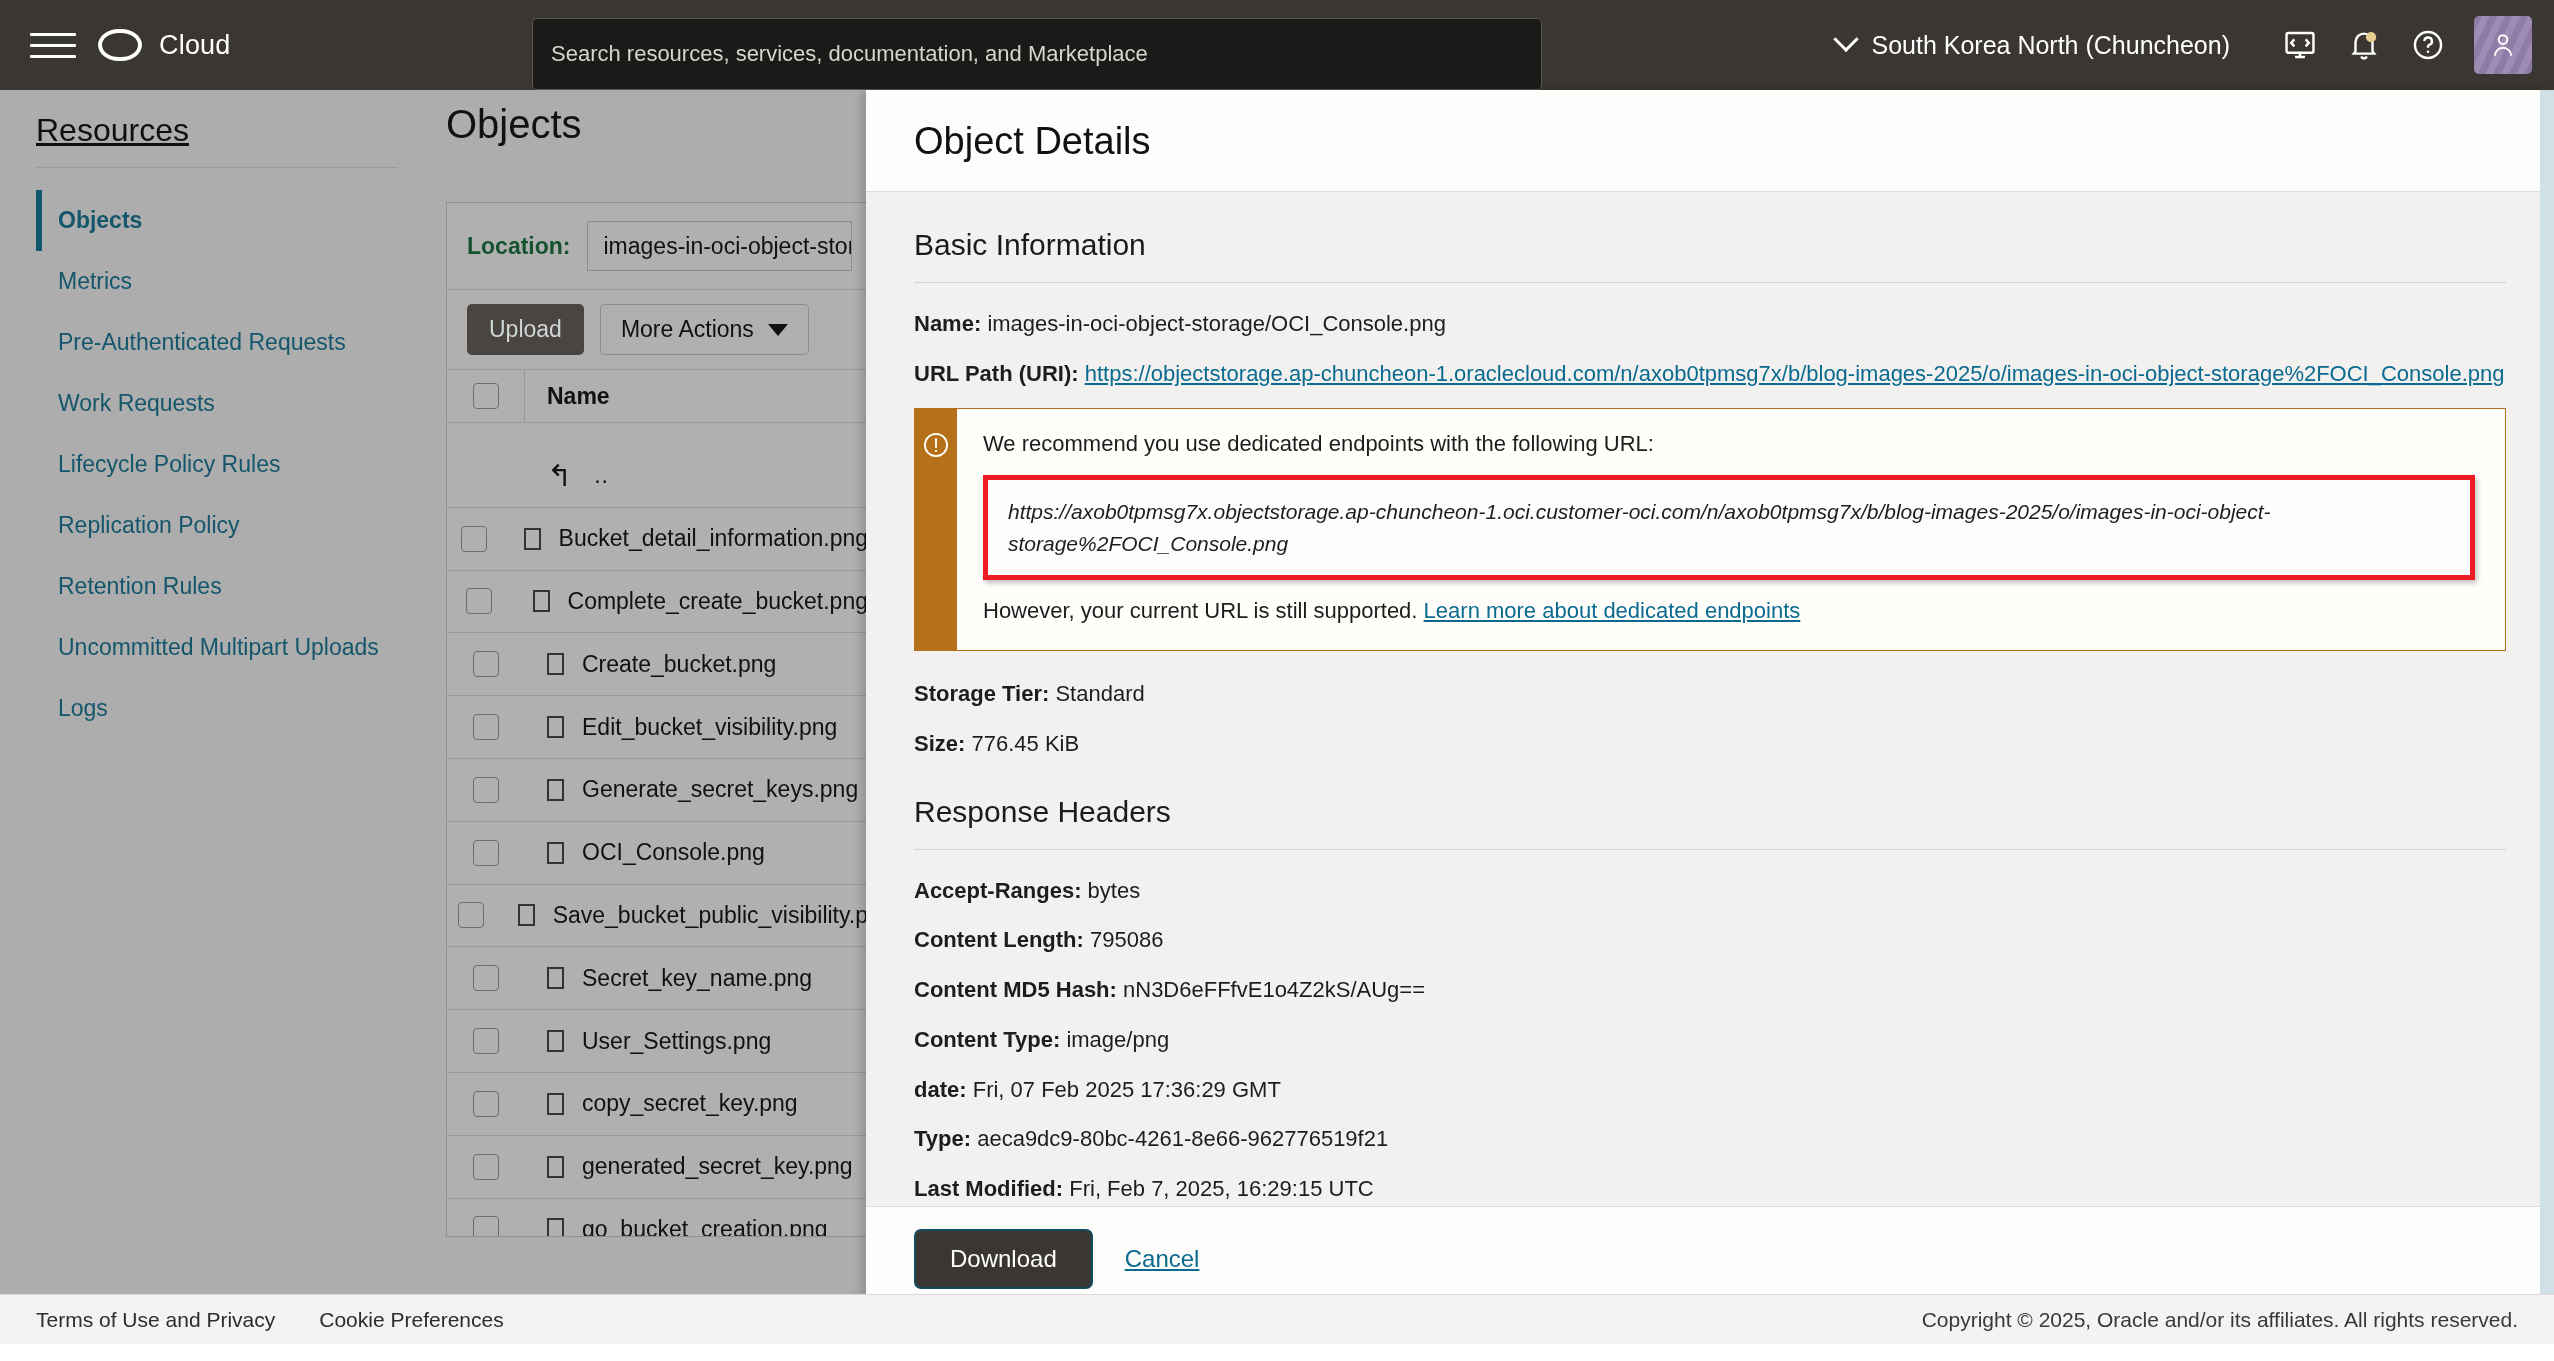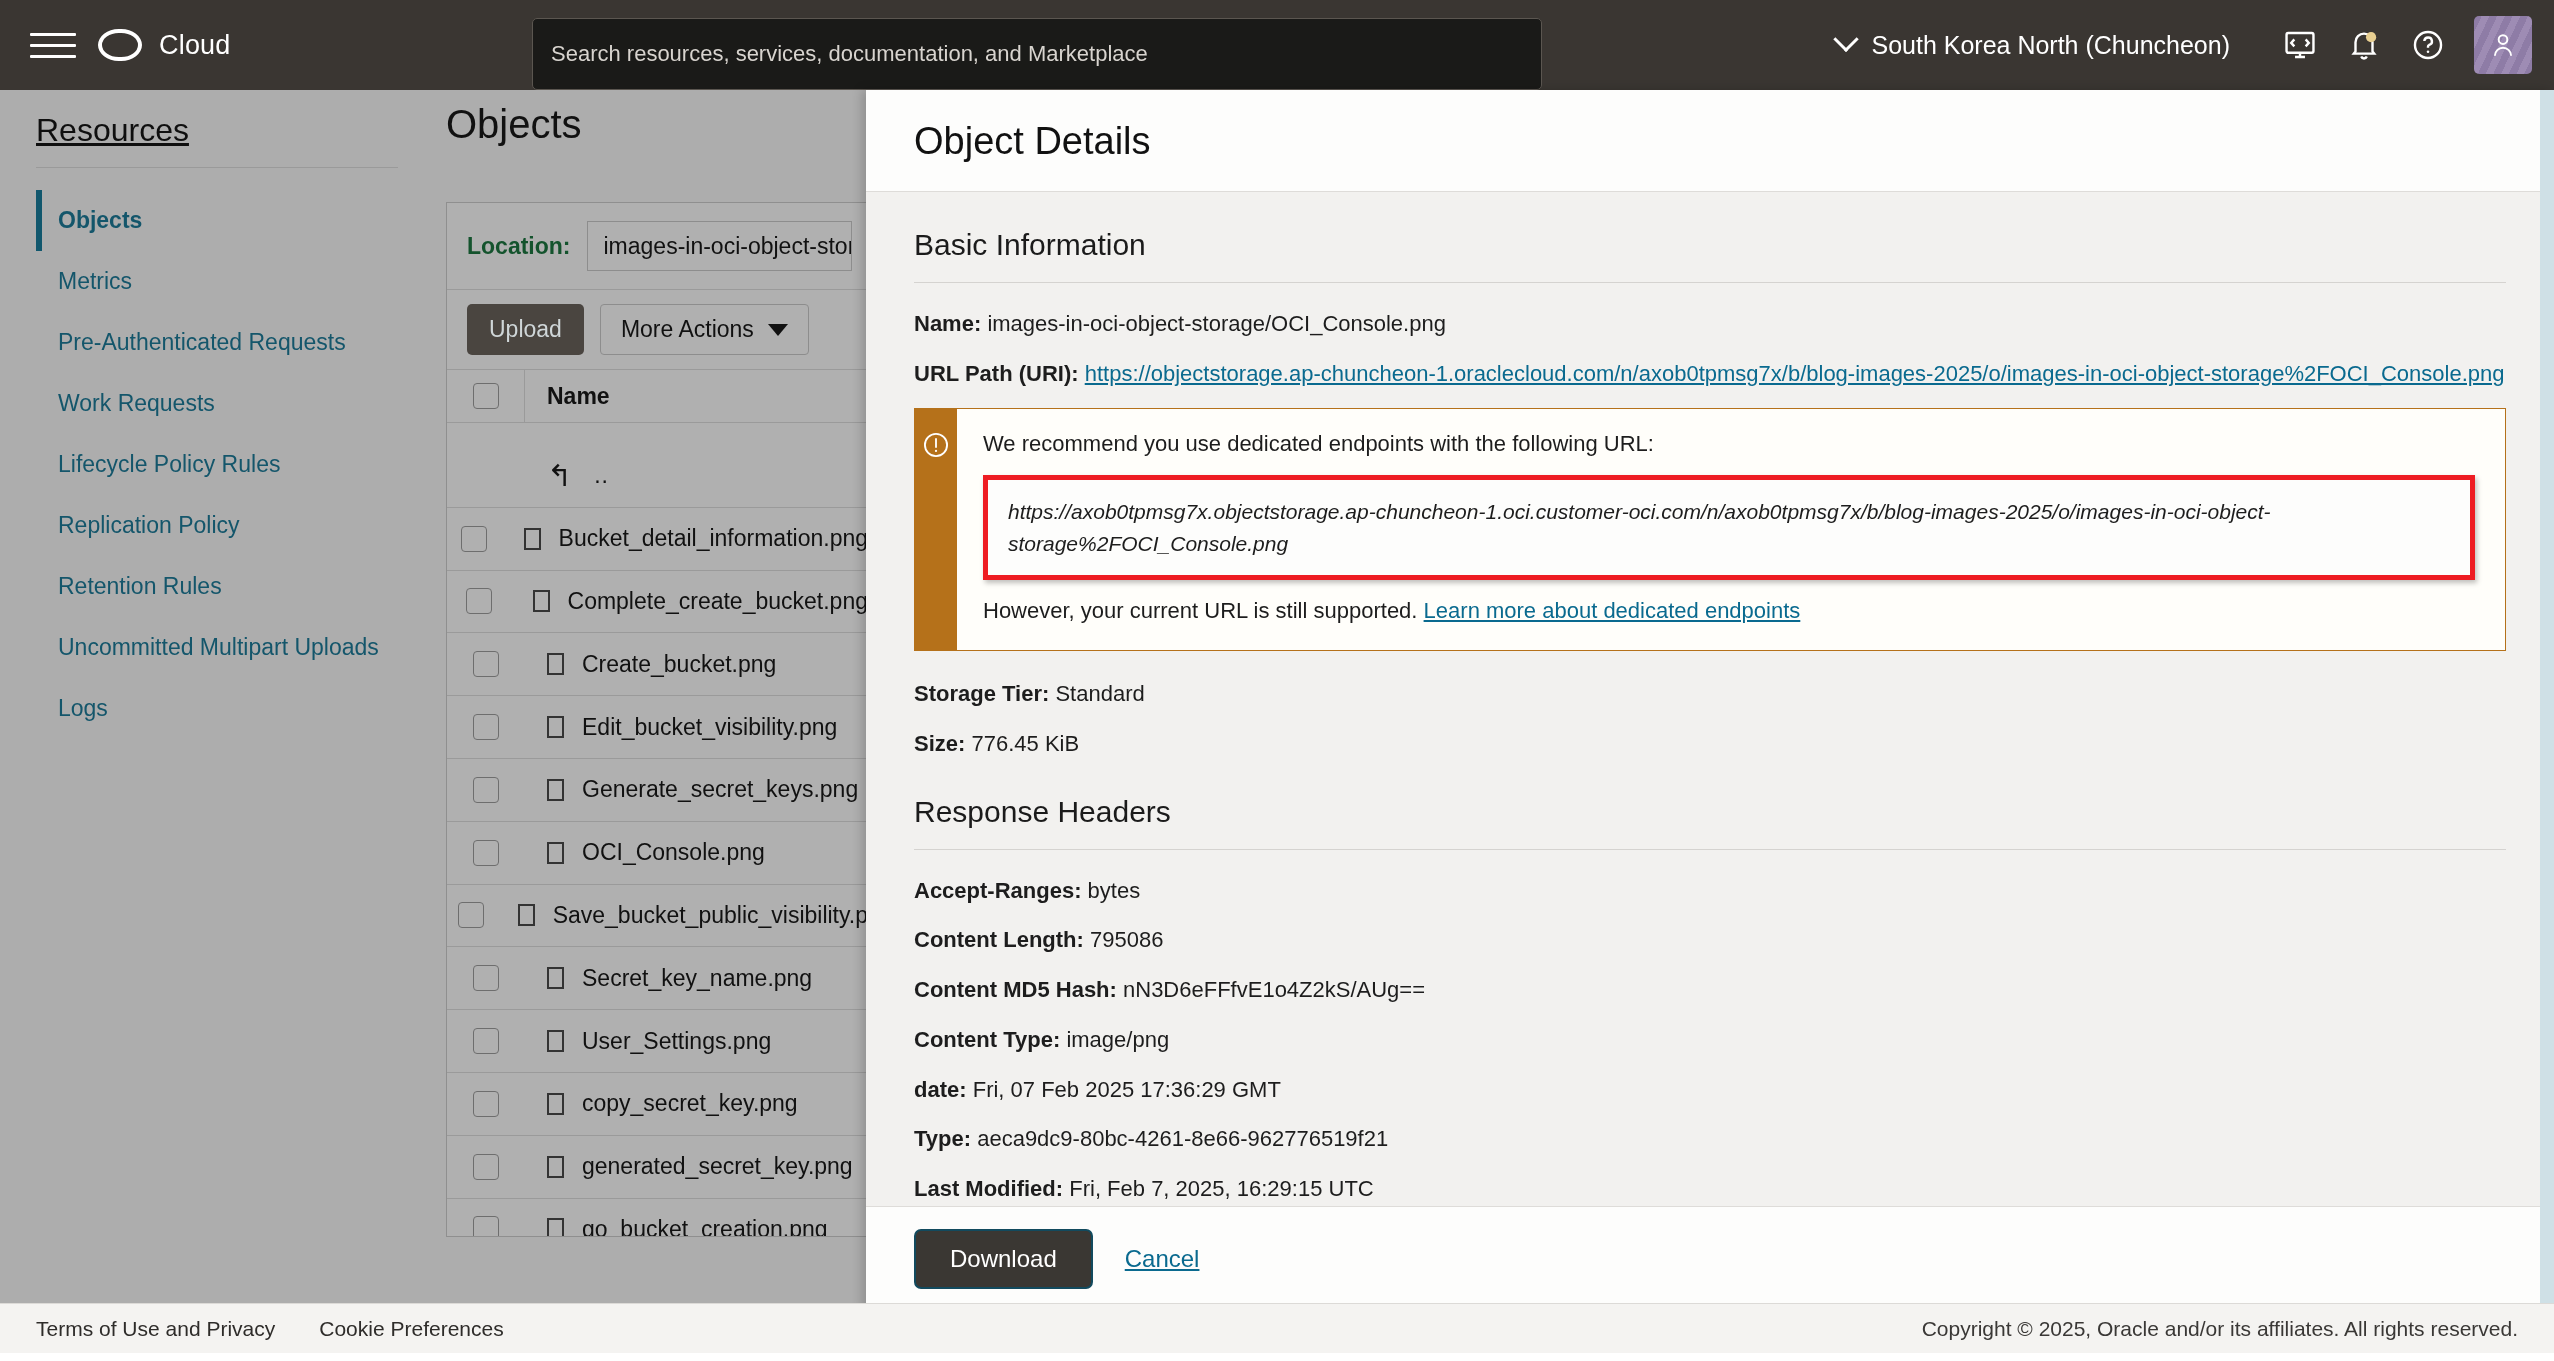--- a/index.html
+++ b/index.html
@@ -123,21 +123,21 @@
   .obj-row .fcell { display: flex; align-items: center; gap: 18px; padding-left: 22px;
                     font-size: 23px; color: #111; white-space: nowrap; }
   .fileicon { width: 17px; height: 22px; border: 2px solid #333; }
   .up-row { display:flex; align-items:center; height: 62.8px; border-bottom: 1px solid #9a9a9a;
             padding-left: 100px; gap: 22px; cursor: pointer; }
   .up-arrow { font-size: 30px; color: #111; line-height: 1; }
   .up-dots { font-size: 23px; color:#111; letter-spacing:1px; }
 
   
   .footbar {
-    position: absolute; left: 0; bottom: 8px; width: 2554px; height: 50px;
+    position: absolute; left: 0; bottom: 17px; width: 2554px; height: 50px;
     background: #f4f3f1; border-top: 1px solid #dcdad7;
     display: flex; align-items: center; justify-content: space-between;
     padding: 0 36px;
   }
   .footbar .fl { display: flex; gap: 44px; }
   .footbar a { color: #2e2c2a; font-size: 21px; text-decoration: none; cursor: pointer; }
   .footbar .cr { color: #3a3836; font-size: 21px; }
 
   
   .modal {

